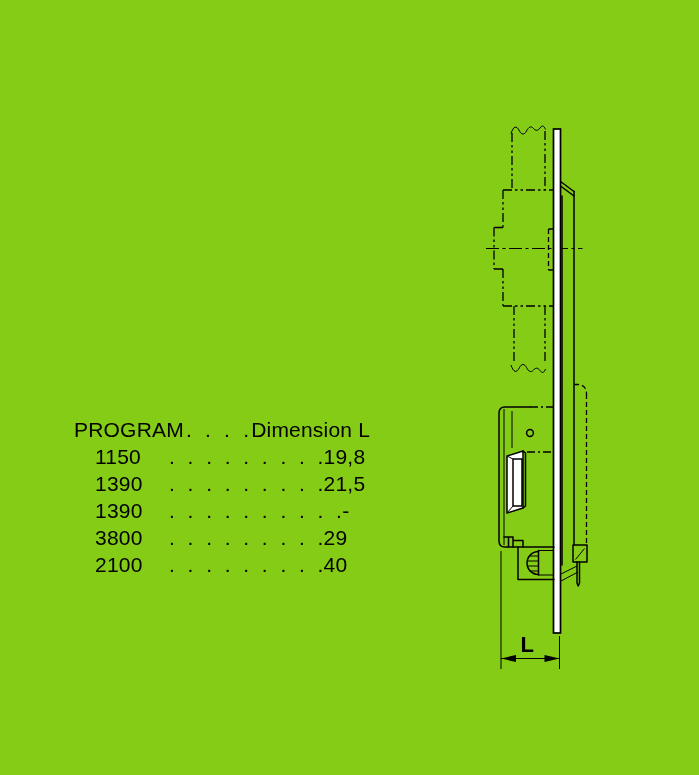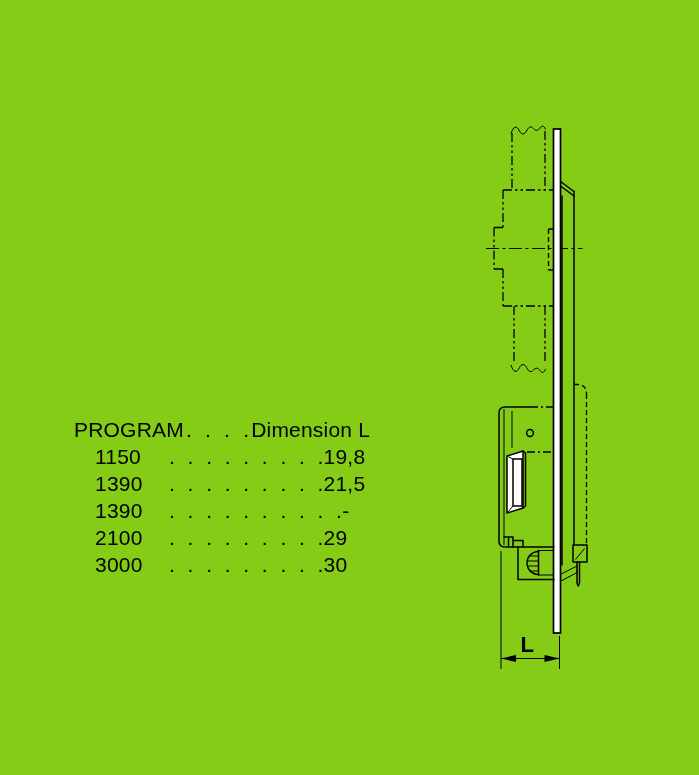--- a/index.html
+++ b/index.html
@@ -34,23 +34,23 @@
 
   <div class="spec-table">
     <div class="trow"><span>PROGRAM</span><span class="hdots">. . . .</span><span>Dimension L</span>
     </div>
     <div class="trow"><span class="prog">1150</span><span class="dots">. . . . . . . . .</span><span>19,8</span>
     </div>
     <div class="trow"><span class="prog">1390</span><span class="dots">. . . . . . . . .</span><span>21,5</span>
     </div>
     <div class="trow"><span class="prog">1390</span><span class="dots">. . . . . . . . . .</span><span>-</span>
     </div>
-    <div class="trow"><span class="prog">2100</span><span class="dots">. . . . . . . . .</span><span>29</span>
+    <div class="trow"><span class="prog">3800</span><span class="dots">. . . . . . . . .</span><span>29</span>
     </div>
-    <div class="trow"><span class="prog">3000</span><span class="dots">. . . . . . . . .</span><span>30</span>
+    <div class="trow"><span class="prog">2100</span><span class="dots">. . . . . . . . .</span><span>40</span>
     </div>
   </div>
 
   <svg class="drawing-svg" width="699" height="775" viewBox="0 0 699 775">
 
     <g>
       <path class="hid" d="M512,133 V190"></path>
       <path class="hid" d="M545,131 V190"></path>
       <path class="thin" d="M511,133.5 c2.5,-7.5 5.5,-8.5 8.5,-2.5 c2,4 5,4 7,0 c2,-4 4.5,-5.5 7,-2.5 c2,2.5 4.5,2.5 6.5,-0.5 c2,-3 4,-2.5 5.5,1.5"></path>
       <path class="hid" d="M503,190 H553"></path>

